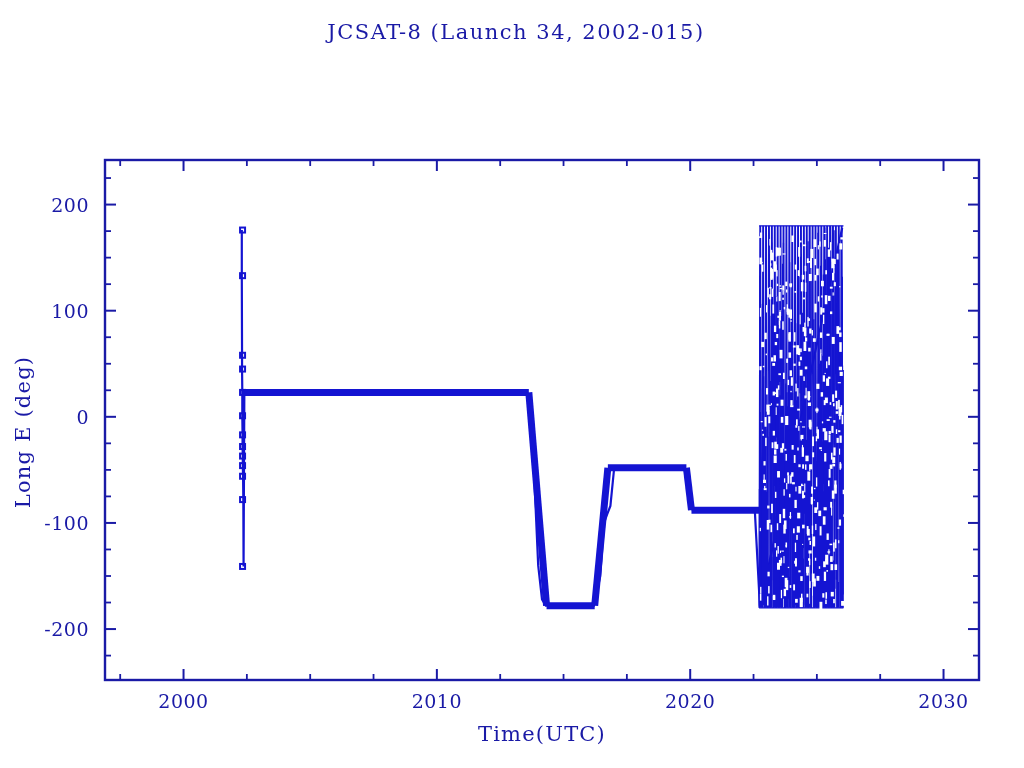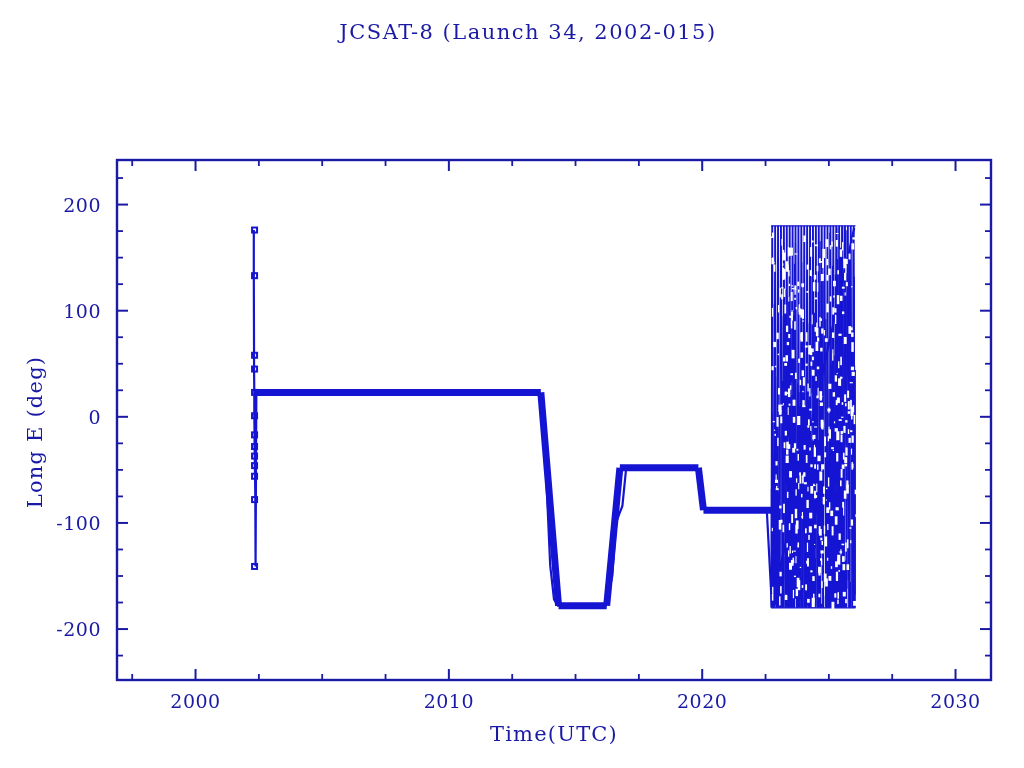--- a/index.html
+++ b/index.html
@@ -9,21 +9,21 @@
   }
   body {
     width: 1024px;
     height: 768px;
     position: relative;
     font-family: "DejaVu Serif", serif;
     overflow: hidden;
   }
   #plot-root {
     position: absolute;
-    left: 16px;
+    left: 4px;
     top: 0;
     width: 812px;
     height: 768px;
   }
   .chart-title {
     font-family: "DejaVu Serif", serif;
     font-size: 21px;
     letter-spacing: 1.5px;
     fill: #1a1aa6;
   }

